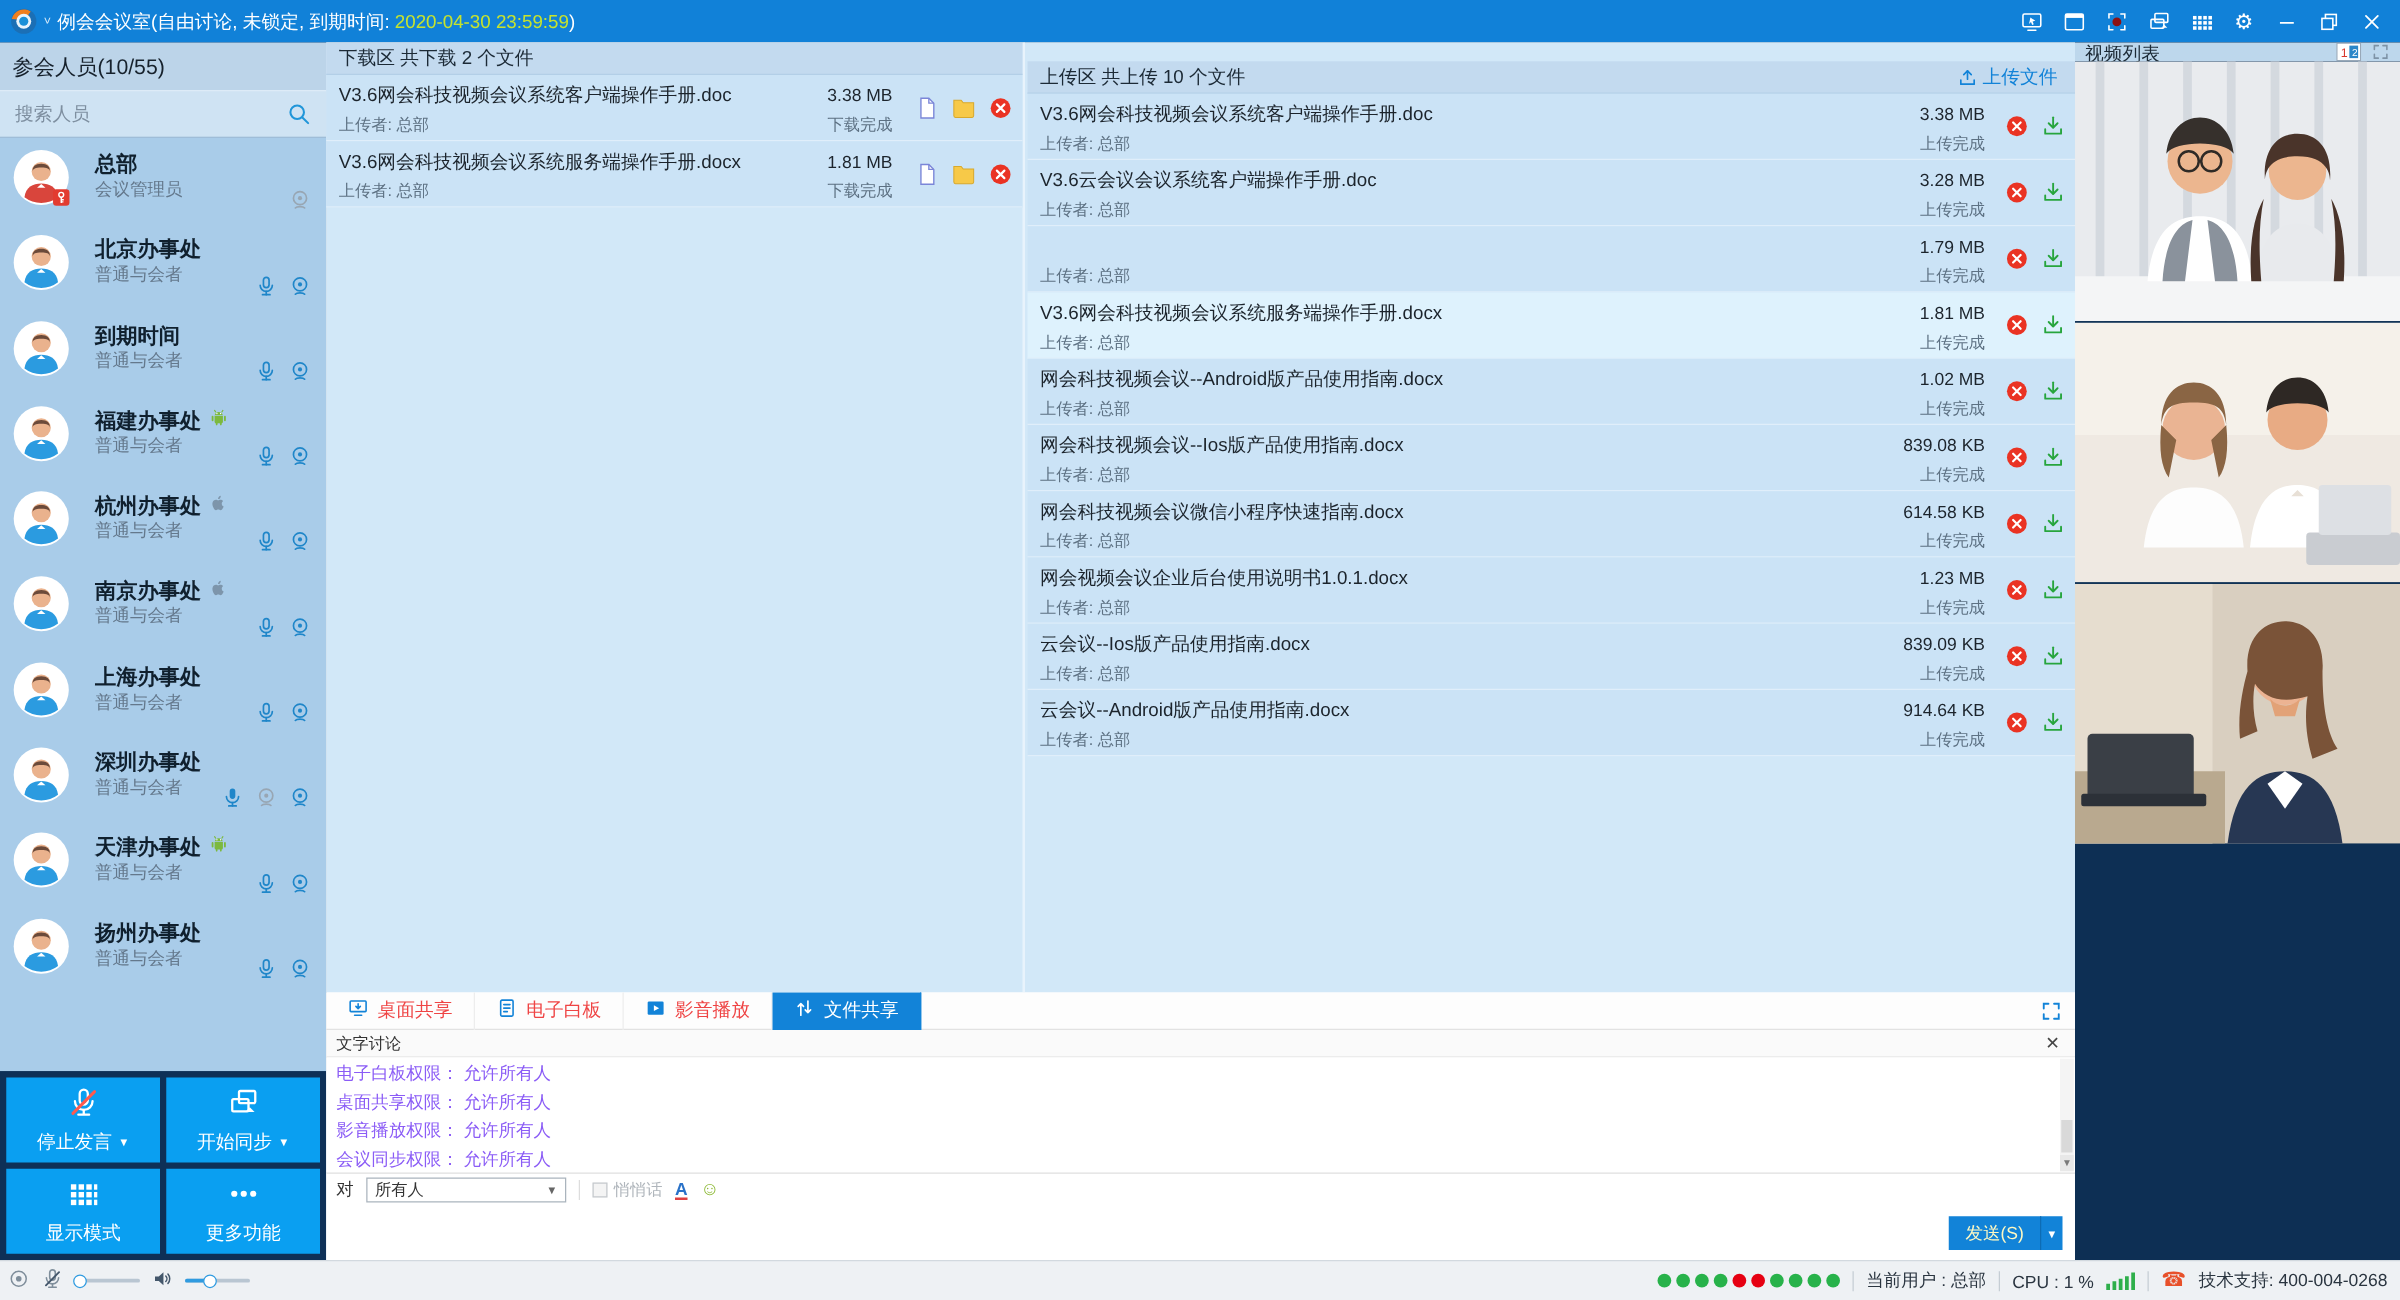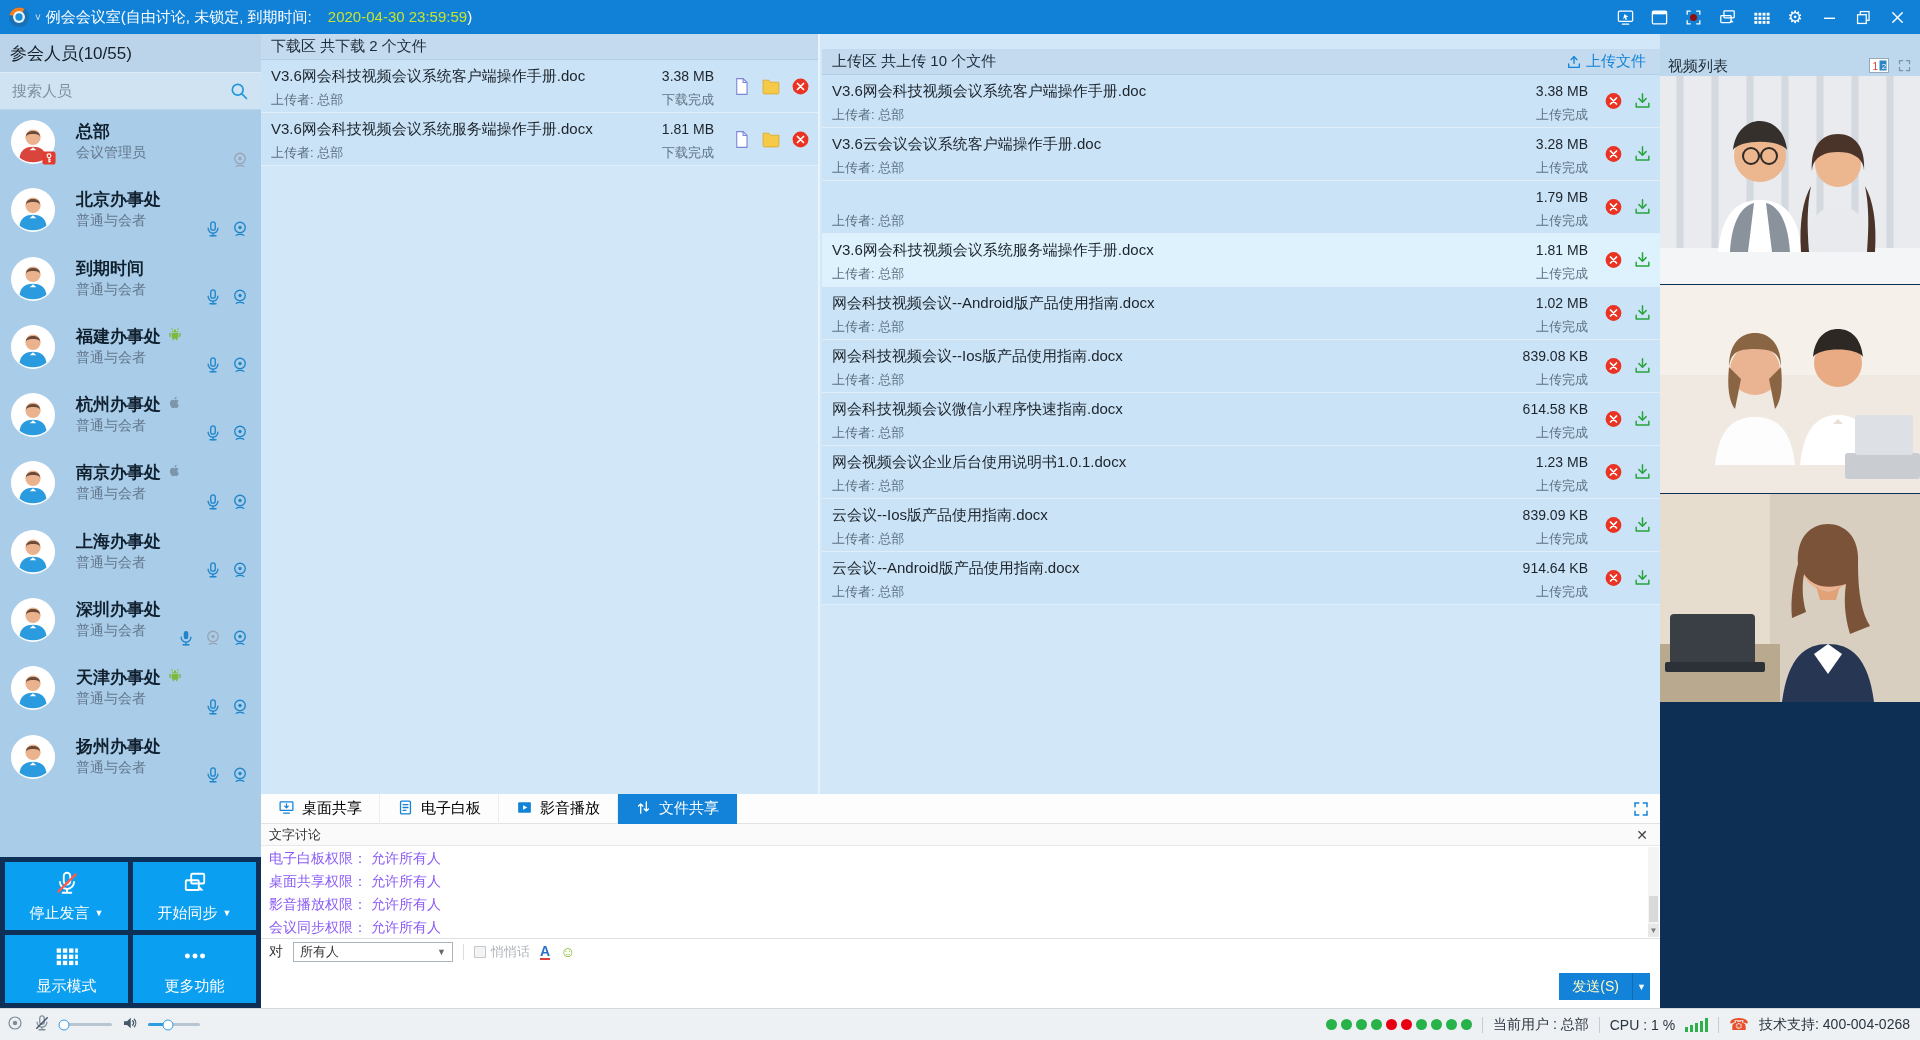--- a/index.html
+++ b/index.html
@@ -6,21 +6,21 @@
   html,body { width:1920px; height:1040px; overflow:hidden; }
   body { font-family:"Liberation Sans","DejaVu Sans",sans-serif; }
   #app { position:relative; width:1920px; height:1040px; background:#0d2f54; overflow:hidden; }
 
   
   .titlebar { position:absolute; left:0; top:0; width:1920px; height:34px; background:#1181d8; display:flex; align-items:center; color:#fff; }
   .tb-left { display:flex; align-items:center; gap:5px; padding-left:8px; }
   .tb-logo { width:22px; height:22px; }
   .tb-chev { font-size:10px; color:#d8ecfa; }
   .tb-title { font-size:15px; white-space:nowrap; }
-  .tb-title .time { color:#c6e32e;margin-left:12px; }
+  .tb-title .time { color:#c6e32e; }
   .tb-icons { margin-left:auto; display:flex; align-items:center; gap:4px; padding-right:8px; }
   .tb-ic { width:30px; height:26px; display:grid; place-items:center; cursor:pointer; }
   .tb-ic svg { width:19px; height:19px; }
   .tb-gear { font-size:17px; color:#fff; line-height:1; }
 
   
   .sidebar { position:absolute; left:0; top:34px; width:261px; height:823px; }
   .sb-header { height:38px; background:#bcd4e9; color:#16212c; font-size:17px; display:flex; align-items:center; padding:0 10px; }
   .sb-search { height:38px; background:#cfe3f3; border-top:1px solid #ddebf7; border-bottom:1px solid #bad3e8; display:flex; align-items:center; padding:0 12px; }
   .sb-search .ph { color:#7e8fa0; font-size:15px; }
@@ -56,21 +56,21 @@
   .fr-up { position:absolute; left:10px; top:31px; font-size:13px; color:#5d7183; }
   .fr-size { position:absolute; top:8px; font-size:14px; color:#1c242c; }
   .fr-status { position:absolute; top:31px; font-size:13px; color:#5d7183; }
   .dl-col .fr-size, .dl-col .fr-status { right:104px; }
   .ul-col .fr-size, .ul-col .fr-status { right:72px; }
   .fr-icons { position:absolute; right:8px; top:50%; transform:translateY(-50%); display:flex; align-items:center; gap:10px; }
   .fr-icons span { display:grid; place-items:center; cursor:pointer; }
 
   
   .tabsbar { position:absolute; left:0; top:760px; width:1399px; height:30px; background:#fdfdfd; border-bottom:1px solid #e2e2e2; display:flex; align-items:center; }
-  .tab { height:30px; display:flex; align-items:center; gap:7px; padding:0 17px; font-size:15px; color:#000000; border-right:1px solid #ededed; cursor:pointer; white-space:nowrap; }
+  .tab { height:30px; display:flex; align-items:center; gap:7px; padding:0 17px; font-size:15px; color:#ef4444; border-right:1px solid #ededed; cursor:pointer; white-space:nowrap; }
   .tab svg { width:17px; height:17px; color:#1283d8; }
   .tab.active { background:#1283d8; color:#fff; border-right-color:#1283d8; }
   .tab.active svg { color:#fff; }
   .tabs-expand { margin-left:auto; margin-right:10px; width:18px; height:18px; cursor:pointer; }
 
   
   .chat-header { position:absolute; left:0; top:790px; width:1399px; height:22px; background:#fafafa; border-bottom:1px solid #e8e8e8; display:flex; align-items:center; padding:0 8px; font-size:13px; color:#333; }
   .chat-close { margin-left:auto; font-size:14px; color:#444; cursor:pointer; padding-right:4px; }
   .chat-msgs { position:absolute; left:0; top:812px; width:1399px; height:92px; background:#fff; padding:1px 8px; }
   .msg-line { font-size:14px; line-height:23px; color:#8b5cf6; white-space:nowrap; }
@@ -85,21 +85,21 @@
   .whisper .box { width:12px; height:12px; border:1px solid #c5c9cd; background:#f4f4f4; }
   .font-ic { font-size:14px; font-weight:bold; color:#2a72c8; border-bottom:2px solid #e04040; line-height:1; cursor:pointer; }
   .smile-ic { font-size:15px; color:#8bb832; cursor:pointer; line-height:1; }
   .chat-send { position:absolute; left:0; top:930px; width:1399px; height:44px; background:#fff; }
   .send-btn { position:absolute; right:10px; top:9px; height:27px; display:flex; cursor:pointer; }
   .send-main { background:#1283d8; color:#fef9c3; font-size:14px; padding:0 13px; display:flex; align-items:center; }
   .send-caret { background:#1283d8; border-left:1px solid #0d6cb4; width:18px; display:grid; place-items:center; color:#fff; font-size:9px; }
 
   
   .video-panel { position:absolute; left:1660px; top:34px; width:260px; height:974px; background:#0d2f54; }
-  .vp-header { height:42px; background:#bdd7ec; display:flex; align-items:flex-end; padding:0 8px; font-size:15px; color:#1c2a36; }
+  .vp-header { height:15px; background:#bdd7ec; display:flex; align-items:flex-start; padding:0 8px; font-size:15px; color:#1c2a36; }
   .vp-ics { margin-left:auto; display:flex; align-items:center; gap:8px; }
   .vp-thumb { width:260px; height:208px; margin-bottom:1px; overflow:hidden; }
   .vp-thumb svg { display:block; }
 
   
   .statusbar { position:absolute; left:0; top:1008px; width:1920px; height:32px; background:#eef1f4; border-top:1px solid #d2d9df; display:flex; align-items:center; font-size:14px; color:#2a3540; }
   .st-left { display:flex; align-items:center; gap:9px; padding-left:6px; }
   .st-left svg { width:18px; height:18px; }
   .slider { width:52px; height:3px; background:#b9c6d2; border-radius:2px; position:relative; cursor:pointer; }
   .slider .fill { position:absolute; left:0; top:0; bottom:0; background:#2f9be0; border-radius:2px; }

